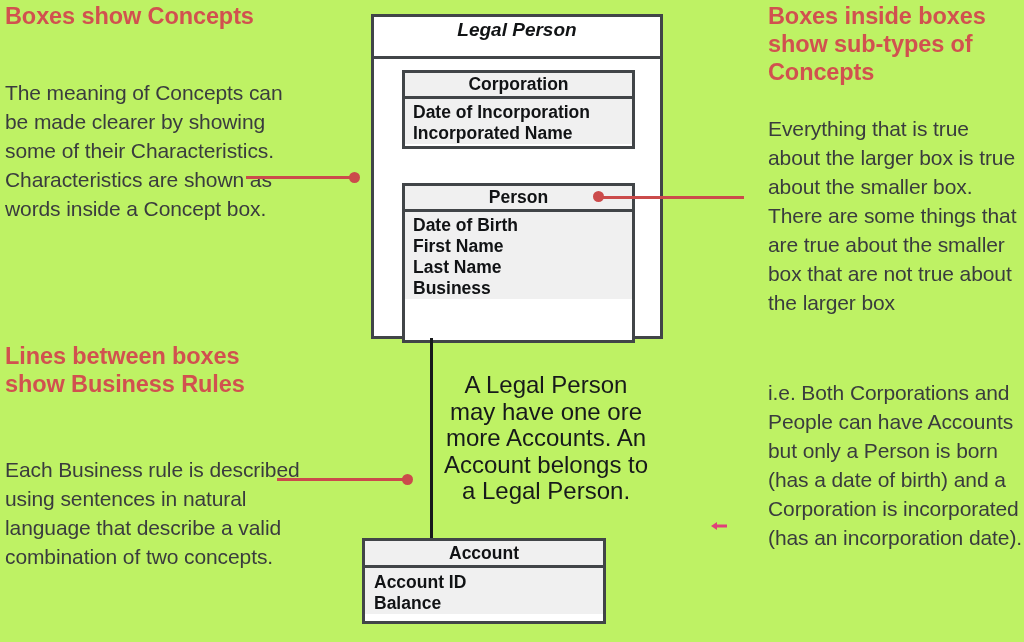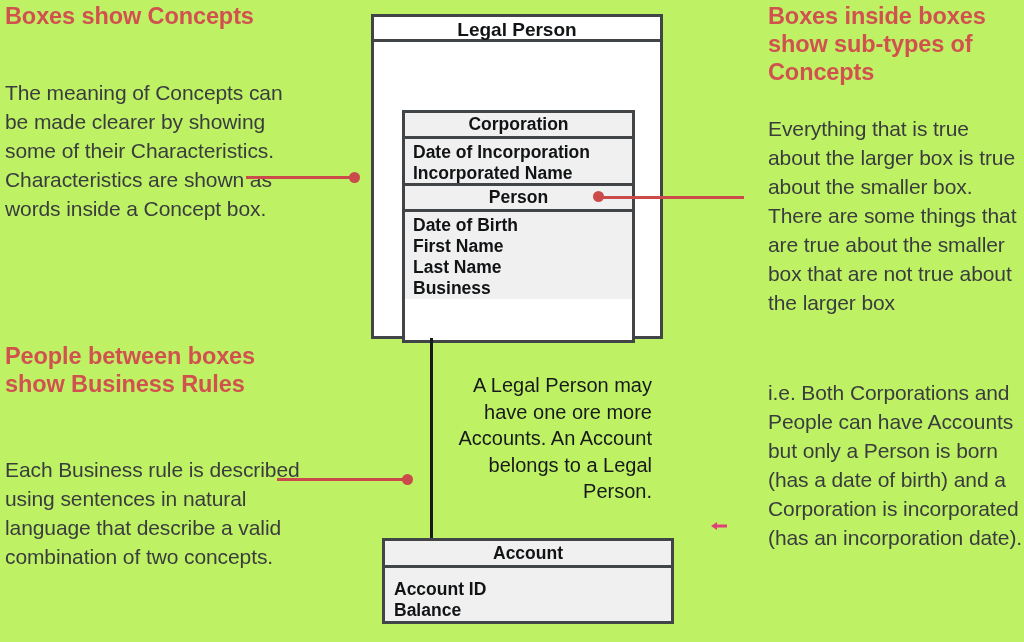--- a/index.html
+++ b/index.html
@@ -70,33 +70,33 @@
 
   
   #box-legal-person {
     left: 371px;
     top: 14px;
     width: 292px;
     height: 325px;
     background: #ffffff;
   }
   #box-legal-person > .ent-head {
-    height: 25px;
+    height: 42px;
     line-height: 26px;
     font-size: 19px;
+    font-style: italic;
     background: #ffffff;
   }
 
   
   #box-corporation {
     left: 402px;
     top: 70px;
     width: 233px;
     height: 79px;
-    margin-top: 40px;
   }
   #box-corporation > .ent-head {
     height: 26px;
     line-height: 23px;
     font-size: 17.5px;
   }
   #box-corporation > .ent-body {
     padding: 3px 0 0 8px;
     font-size: 17.5px;
     line-height: 21px;
@@ -115,55 +115,55 @@
     font-size: 17.5px;
   }
   #box-person > .ent-body {
     padding: 3px 0 0 8px;
     font-size: 17.5px;
     line-height: 21px;
   }
 
   
   #box-account {
-    left: 382px;
+    left: 362px;
     top: 538px;
-    width: 292px;
+    width: 244px;
     height: 86px;
   }
   #box-account > .ent-head {
     height: 27px;
     line-height: 24px;
     font-size: 17.5px;
   }
   #box-account > .ent-body {
-    padding: 11px 0 0 9px;
+    padding: 4px 0 0 9px;
     font-size: 17.5px;
     line-height: 21px;
   }
 
   
   #connector-legalperson-account {
     position: absolute;
     left: 430px;
     top: 338px;
     width: 3px;
     height: 201px;
     background: #17191b;
   }
 
   
   #rule-caption {
     position: absolute;
     left: 440px;
     top: 372px;
     width: 212px;
-    text-align: right;
+    text-align: center;
     color: #17191b;
-    font-size: 20px;
+    font-size: 24px;
     line-height: 26.5px;
     font-weight: normal;
   }
 
   
   .leader {
     position: absolute;
     height: 3px;
     background: #cb4b4b;
   }
@@ -193,21 +193,21 @@
   }
 </style>
 </head>
 <body>
 
 <div id="canvas">
 
   <div class="col-head" id="head-left-top">Boxes show Concepts</div>
   <div class="col-body" id="body-left-top">The meaning of Concepts can be made clearer by showing some of their Characteristics. Characteristics are shown as words inside a Concept box.</div>
 
-  <div class="col-head" id="head-left-bot">People between boxes show Business Rules</div>
+  <div class="col-head" id="head-left-bot">Lines between boxes show Business Rules</div>
   <div class="col-body" id="body-left-bot">Each Business rule is described using sentences in natural language that describe a valid combination of two concepts.</div>
 
   <div class="col-head" id="head-right-top">Boxes inside boxes show sub-types of Concepts</div>
   <div class="col-body" id="body-right-top">Everything that is true about the larger box is true about the smaller box.  There are some things that are true about the smaller box that are not true about the larger box</div>
   <div class="col-body" id="body-right-bot">i.e. Both Corporations and People can have Accounts but only a Person is born (has a date of birth) and a Corporation is incorporated (has an incorporation date).</div>
 
   <div class="ent" id="box-legal-person">
     <div class="ent-head">Legal Person</div>
   </div>
 

